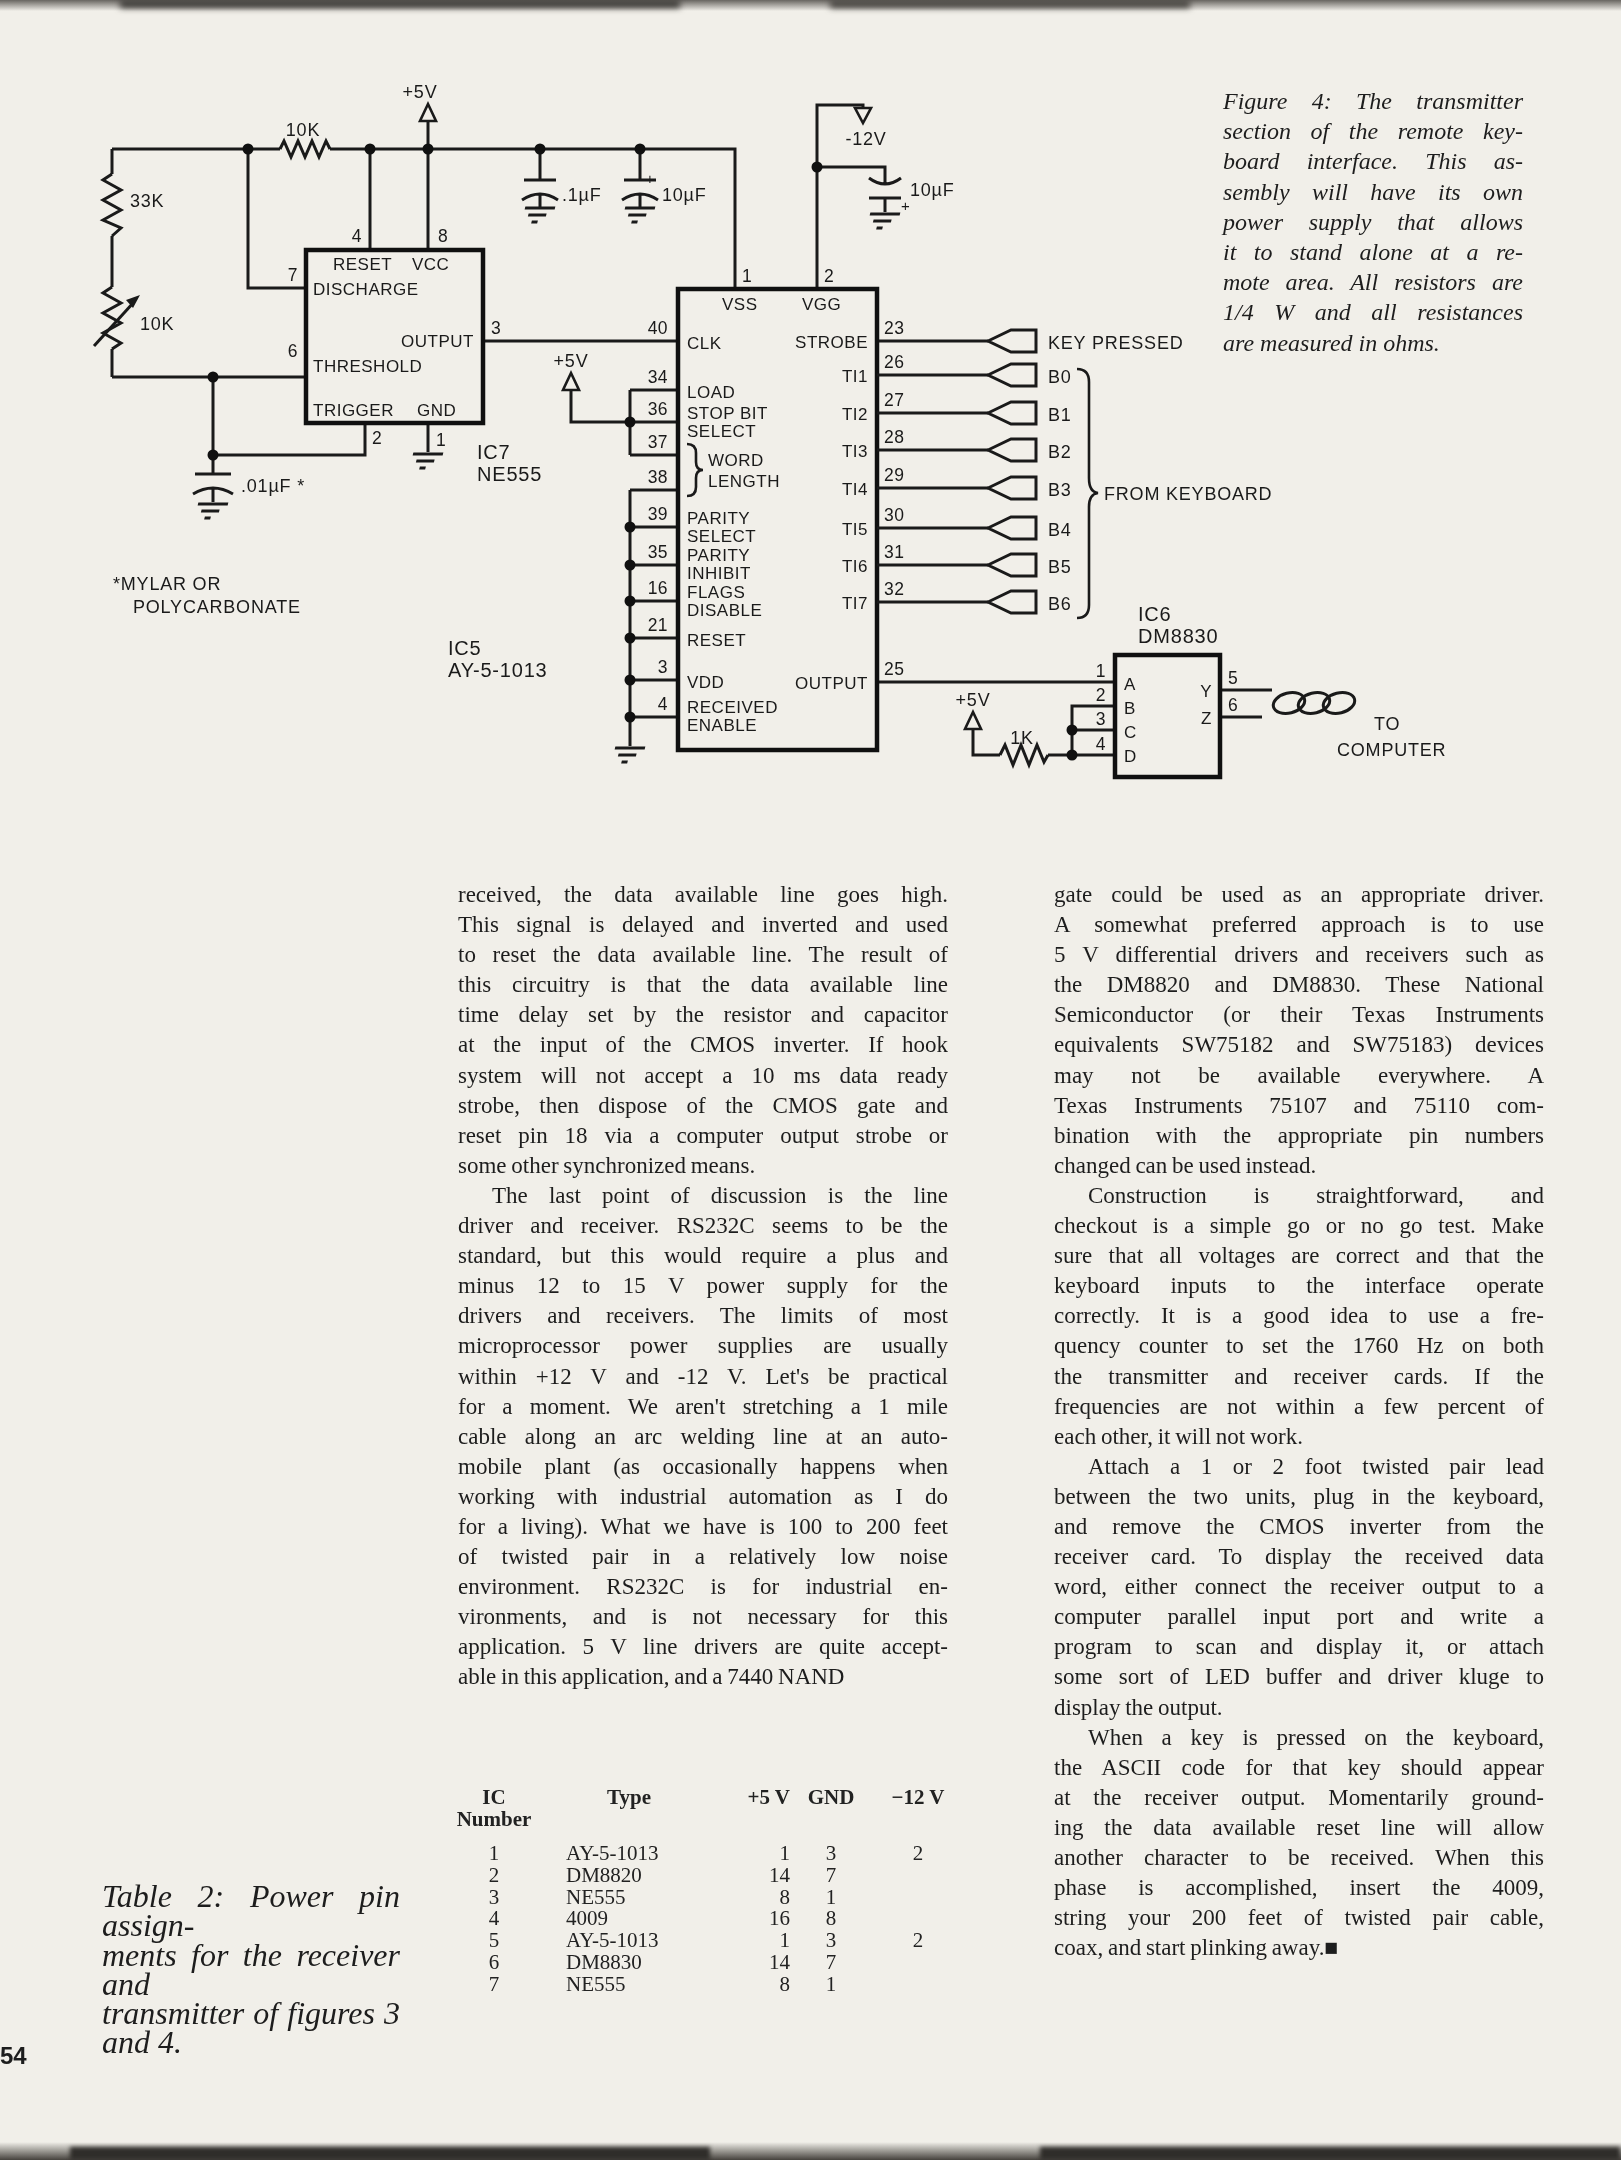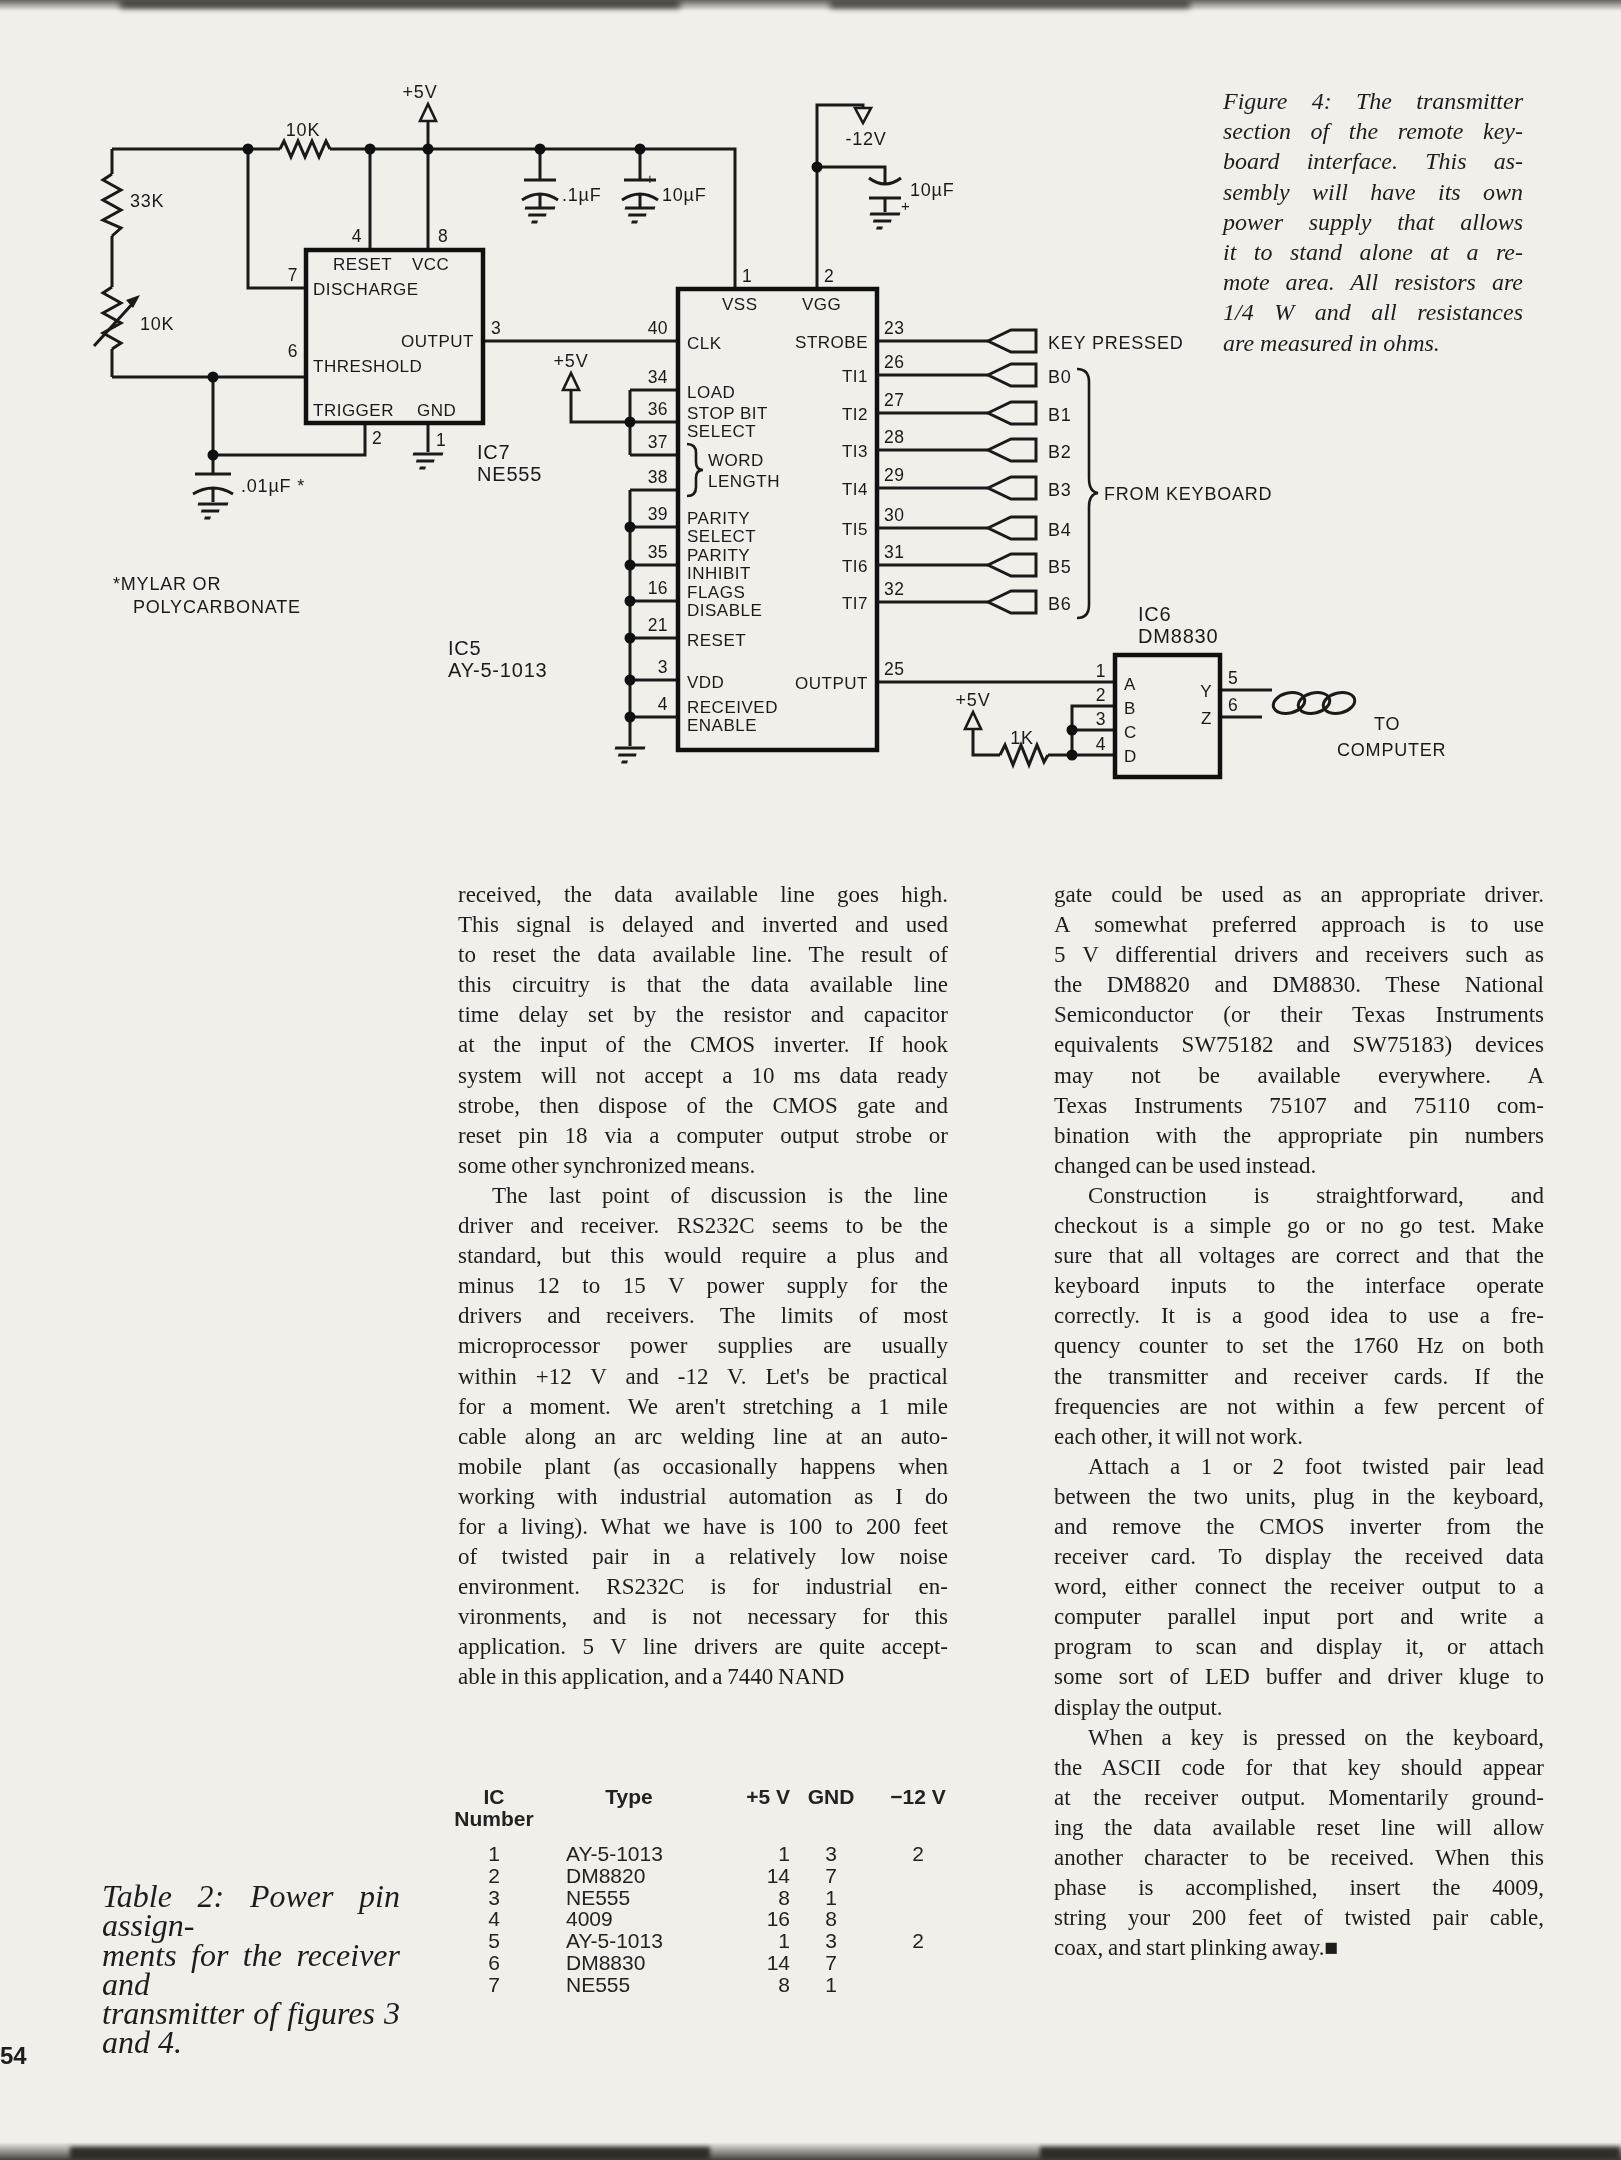--- a/index.html
+++ b/index.html
@@ -38,21 +38,21 @@
   .col-right{left:1018px;margin-left:36px;}
   .line{text-align:justify;text-align-last:justify;}
   .line.pend{text-align-last:left;}
   .line.ind{text-indent:34px;}
 
   .caption{position:absolute;font-style:italic;font-size:24px;line-height:30.2px;}
   .fig-caption{left:1223px;top:86px;width:300px;}
   .tbl-caption{left:102px;top:1882px;width:298px;font-size:32px;line-height:29.3px;}
 
   
-  .ic-table{position:absolute;left:448px;top:1786px;font-family:Liberation Sans, sans-serif;font-size:21px;color:#222;}
+  .ic-table{position:absolute;left:448px;top:1786px;font-family:Liberation Serif, serif;font-size:21px;color:#222;}
   .trow{display:grid;grid-template-columns:92px 178px 72px 82px 92px;line-height:21.8px;}
   .trow > div:nth-child(1){text-align:center;}
   .trow > div:nth-child(2){text-align:left;padding-left:26px;}
   .trow > div:nth-child(3){text-align:right;}
   .trow > div:nth-child(4){text-align:center;}
   .trow > div:nth-child(5){text-align:center;}
   .thead{font-weight:bold;margin-bottom:13px;line-height:22px;}
   .thead > div:nth-child(2){text-align:center;padding-left:0;}
 
   .pageno{position:absolute;top:2042px;left:0;width:1621px;text-align:left;

